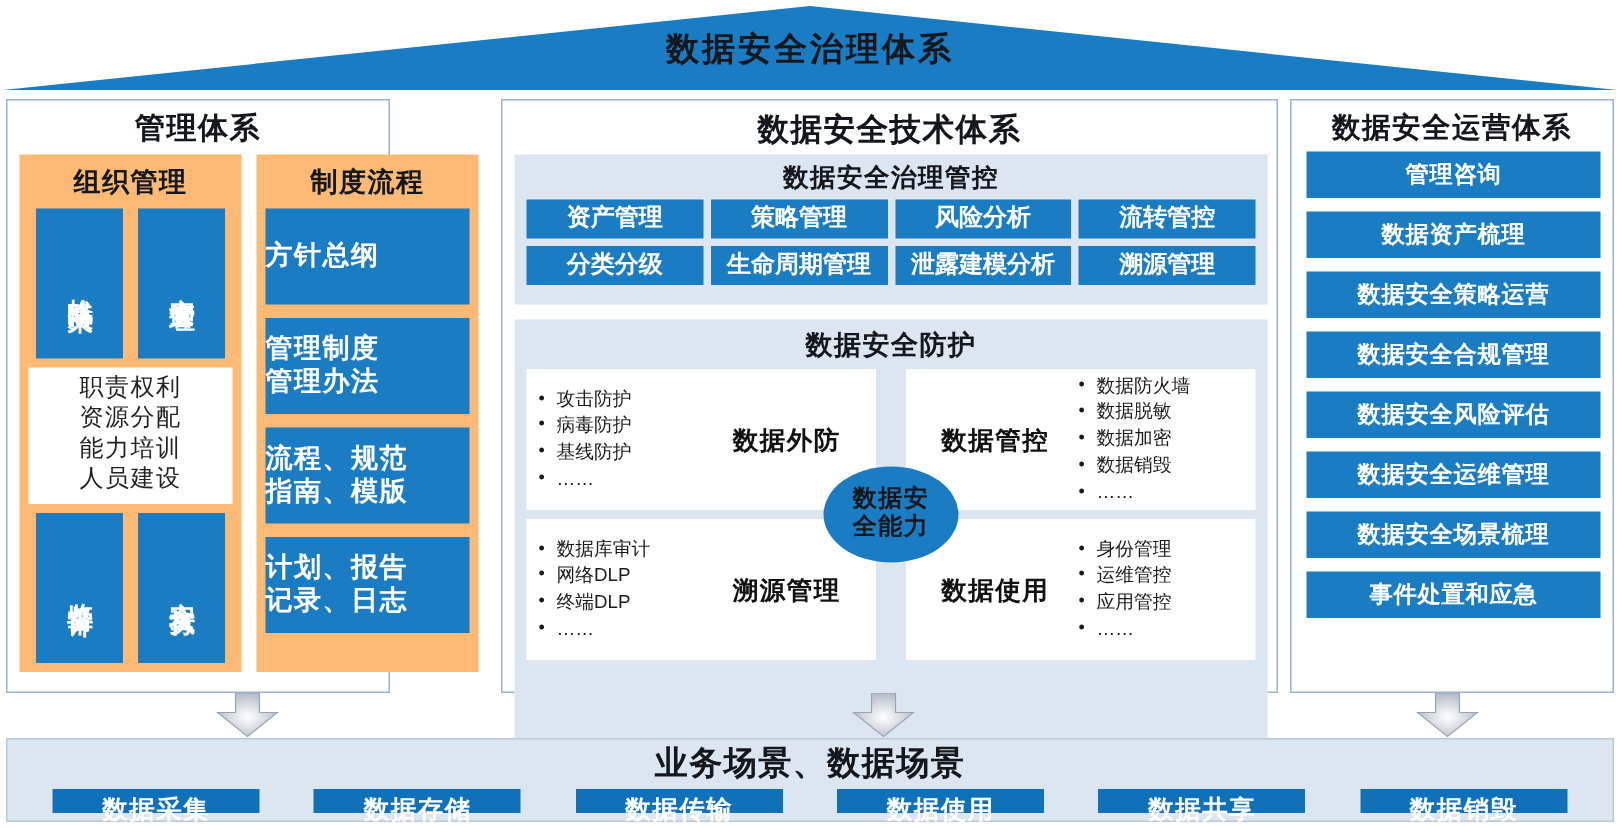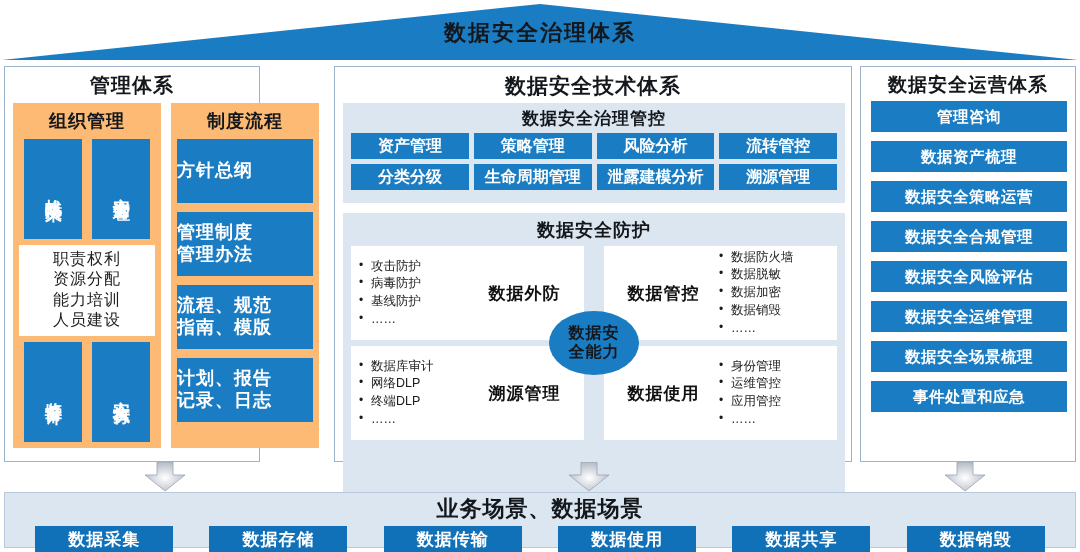--- a/index.html
+++ b/index.html
@@ -209,21 +209,21 @@
     letter-spacing:1px;
     padding-top:1px;
   }
   #bottom-btns{
     display:flex;
     justify-content:space-around;
     padding:2px 12px 0 12px;
   }
   .bottom-btn{
     background:#1171b8;color:#ffffff;
-    width:138px;height:27px;line-height:27px;
+    width:138px;height:16px;line-height:27px;
     text-align:center;
     font-size:17px;font-weight:bold;letter-spacing:1px;
   }
 </style>
 </head>
 <body>
 
 <div id="banner">
   <svg width="1080" height="60" viewBox="0 0 1080 60" xmlns="http://www.w3.org/2000/svg">
     <polygon points="540,2 1078,58 2,58" fill="#1a7cc2"></polygon>

